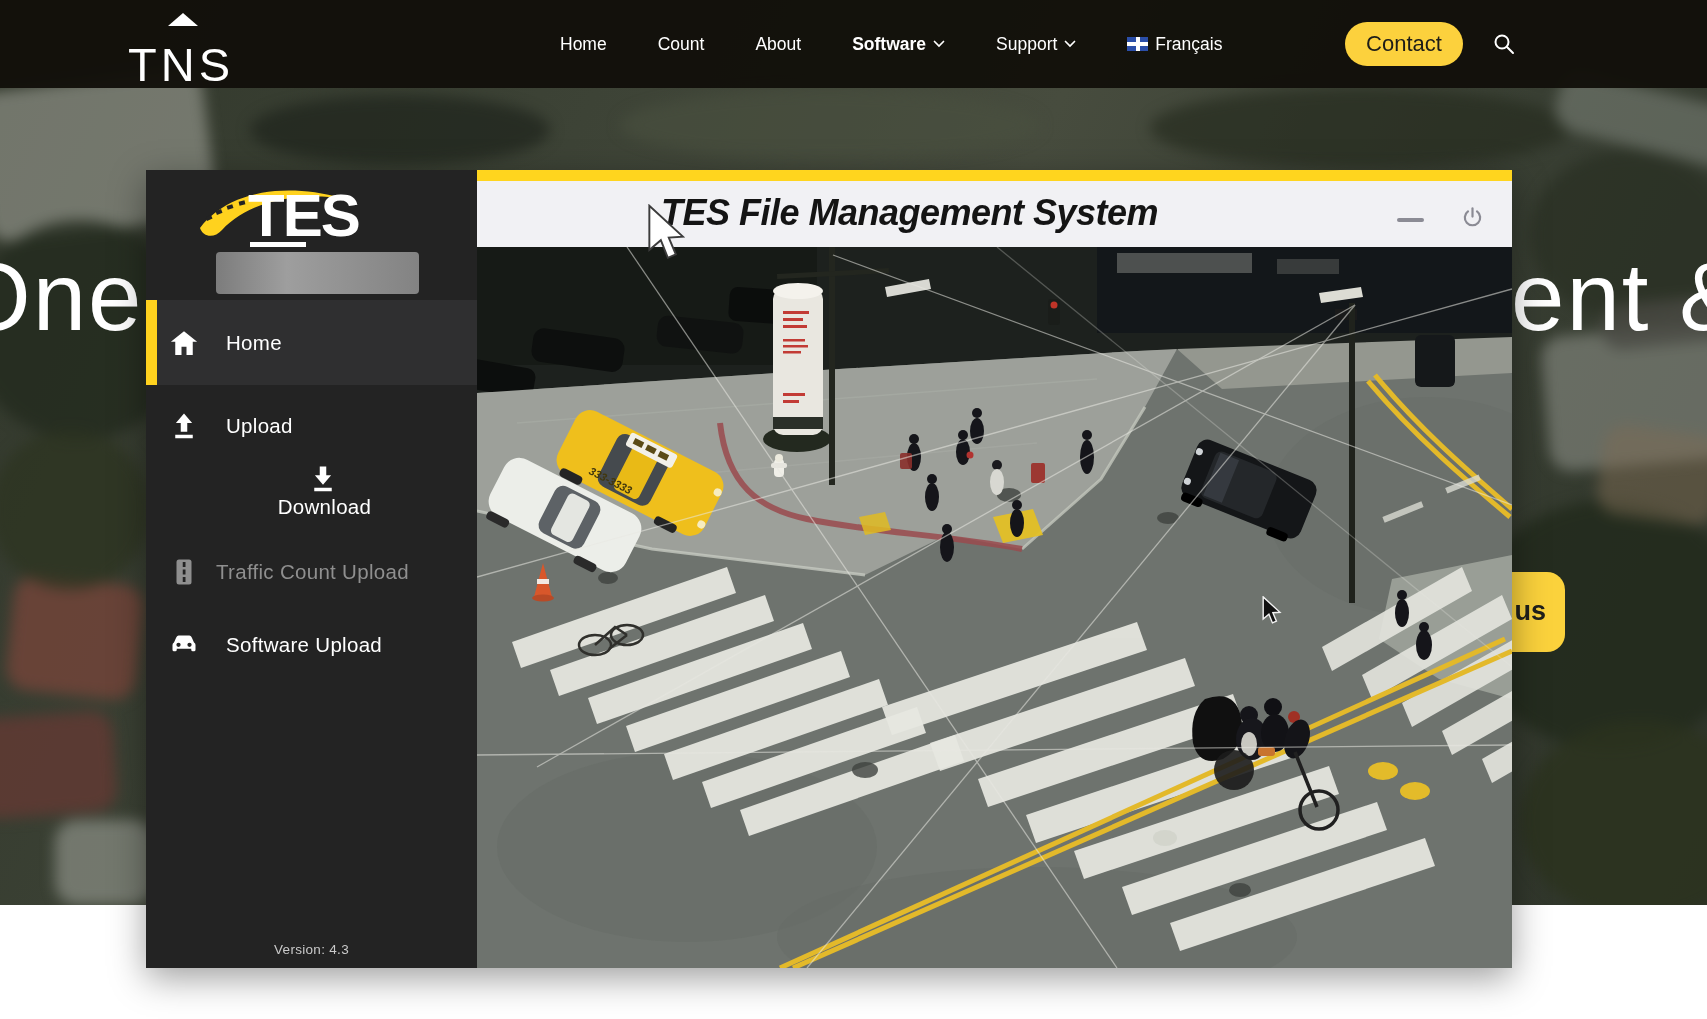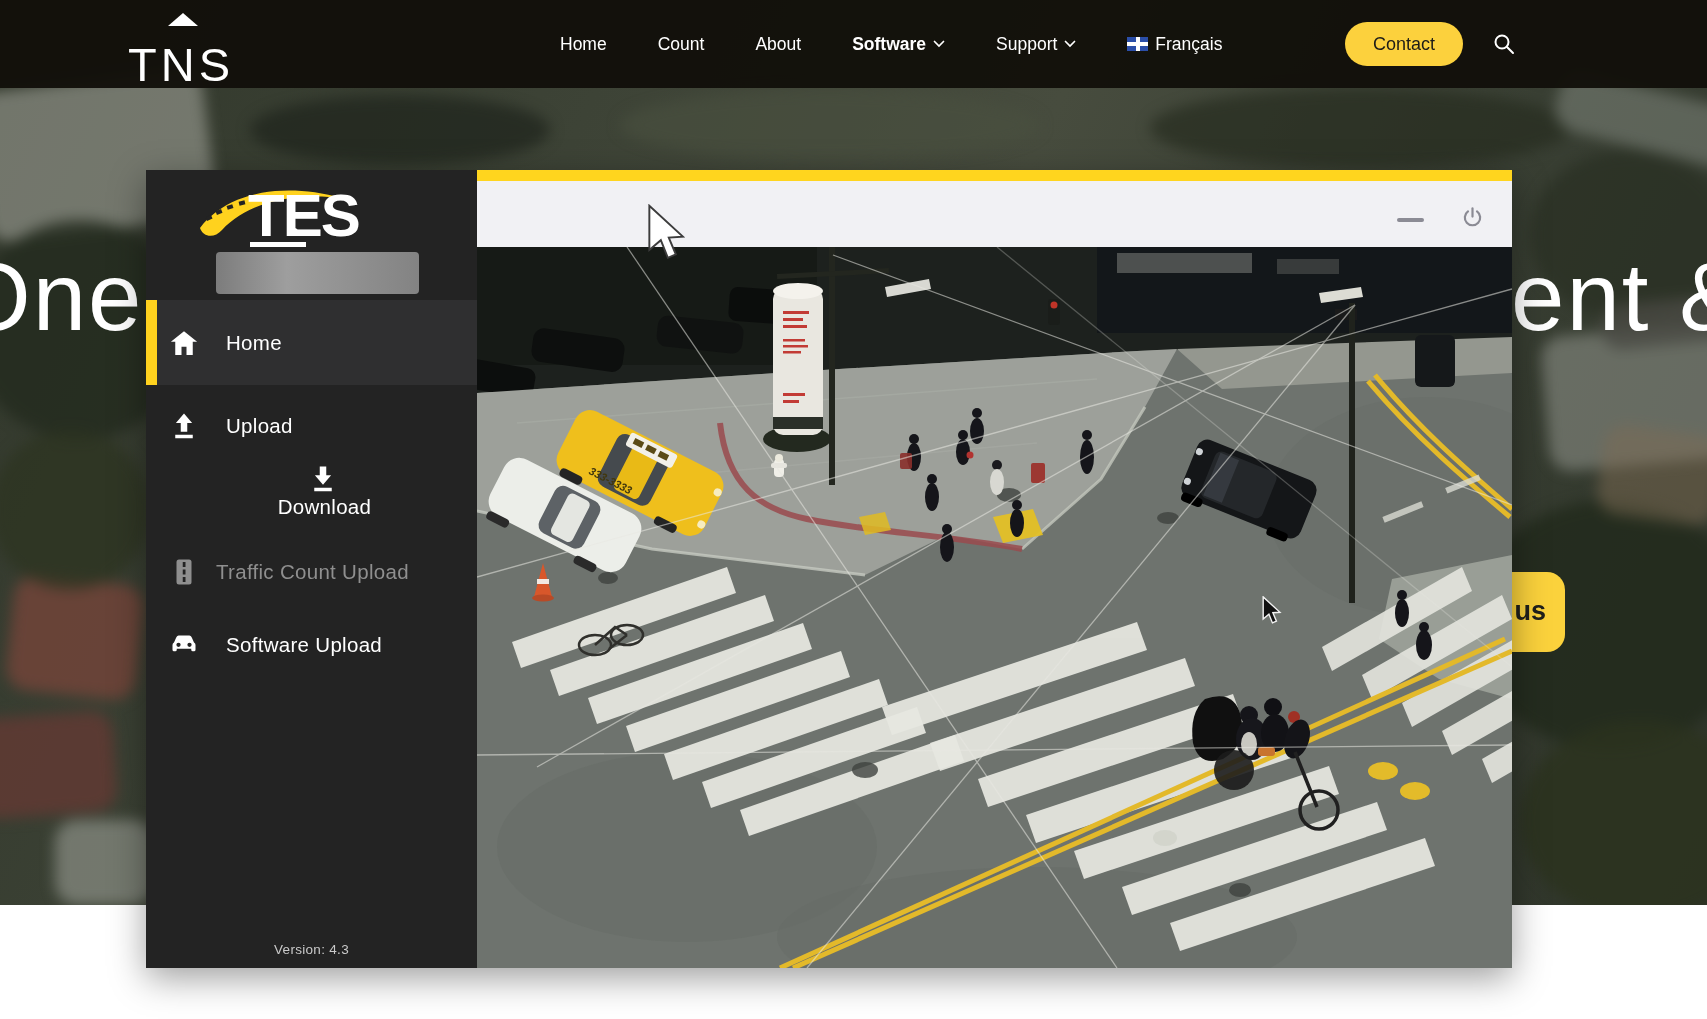--- a/index.html
+++ b/index.html
@@ -26,21 +26,21 @@
   #tns-logo .roof{position:absolute;left:40px;top:7px;width:0;height:0;
        border-left:15px solid transparent;border-right:15px solid transparent;border-bottom:13px solid #fff;}
   #nav-links{position:absolute;left:560px;top:0;height:88px;display:flex;align-items:center;gap:51px;}
   .nav-link{color:#fff;font-size:17.5px;font-weight:400;display:flex;align-items:center;gap:7px;cursor:pointer;}
   .nav-link.bold{font-weight:700;text-align:right;}
   .flag{position:relative;width:21px;height:14px;background:#2b4ea8;display:inline-block;}
   .flag i{position:absolute;background:#fff;}
   .flag .h{left:0;right:0;top:5px;height:4px;}
   .flag .v{top:0;bottom:0;left:8.5px;width:4px;}
   #contact-btn{position:absolute;left:1345px;top:22px;width:118px;height:44px;border-radius:22px;
-       background:#fcd13d;border:none;font-size:18px;font-weight:500;color:#1d1c18;cursor:pointer;
+       background:#fcd13d;border:none;font-size:22px;font-weight:500;color:#1d1c18;cursor:pointer;
        font-family:"Liberation Sans",sans-serif;}
   #nav-search{position:absolute;left:1492px;top:32px;cursor:pointer;}
 
   
   #app-window{position:absolute;left:146px;top:170px;width:1366px;height:798px;z-index:5;
        box-shadow:0 10px 34px rgba(0,0,0,0.38);}
   #sidebar{position:absolute;left:0;top:0;width:331px;height:798px;background:#232323;}
   #tes-logo{position:absolute;left:38px;top:4px;}
   #account-box{position:absolute;left:70px;top:82px;width:203px;height:42px;border-radius:4px;
        background:linear-gradient(90deg,#7c7c7c,#9e9e9e 35%,#8d8d8d 75%,#838383);}
@@ -219,20 +219,21 @@
             </svg>
         </span>
         <span class="lbl">Software Upload</span>
       </div>
 
       <div id="version">Version: 4.3</div>
     </div>
 
     <div id="titlebar">
       <div class="stripe"></div>
+      <div id="win-title">TES File Management System</div>
       <div id="btn-min"></div>
       <span id="btn-power">
         <svg width="23" height="23" viewBox="0 0 24 24">
             <path d="M12 2.5 V11" stroke="#8b8b94" stroke-width="2.3" stroke-linecap="round" fill="none"></path>
             <path d="M7.3 5.6 A 8 8 0 1 0 16.7 5.6" stroke="#8b8b94" stroke-width="2.3" stroke-linecap="round" fill="none"></path>
           </svg>
       </span>
     </div>
 
     <div id="photo">

